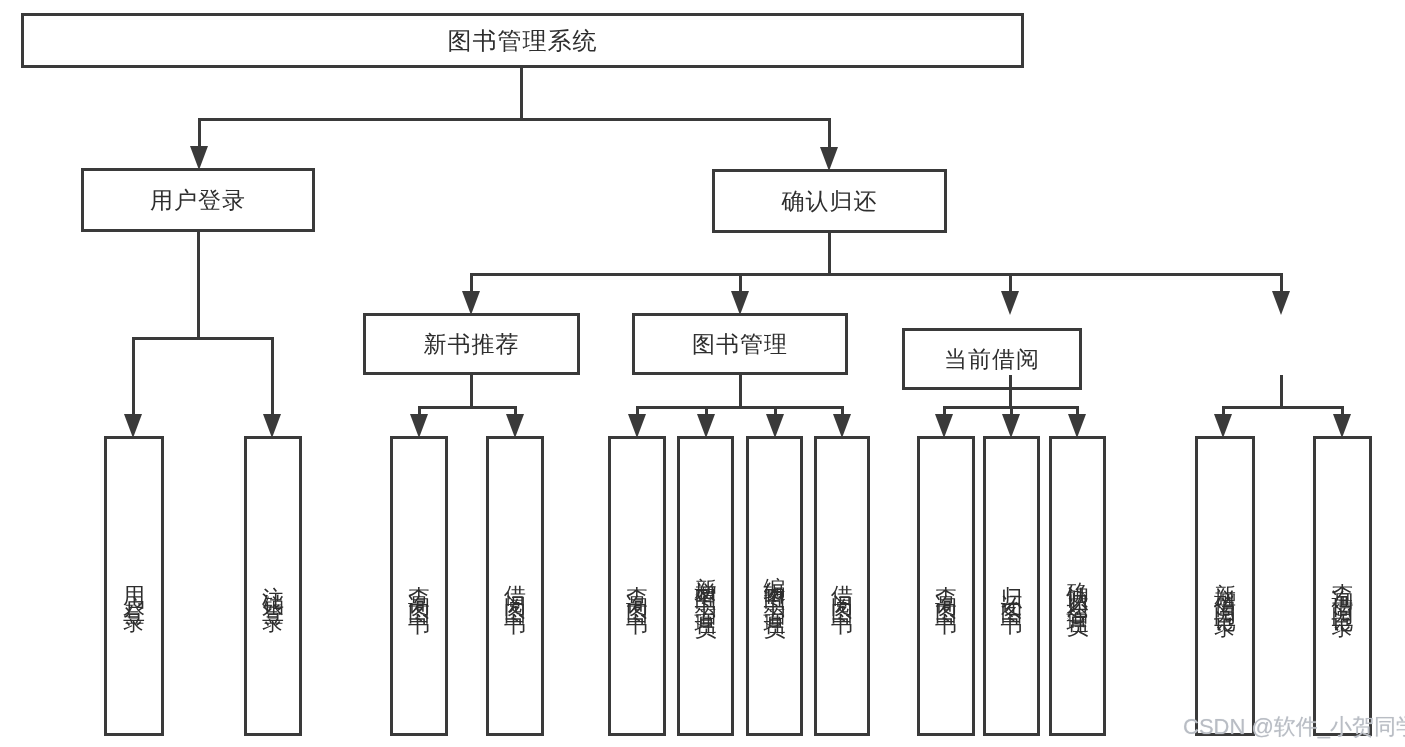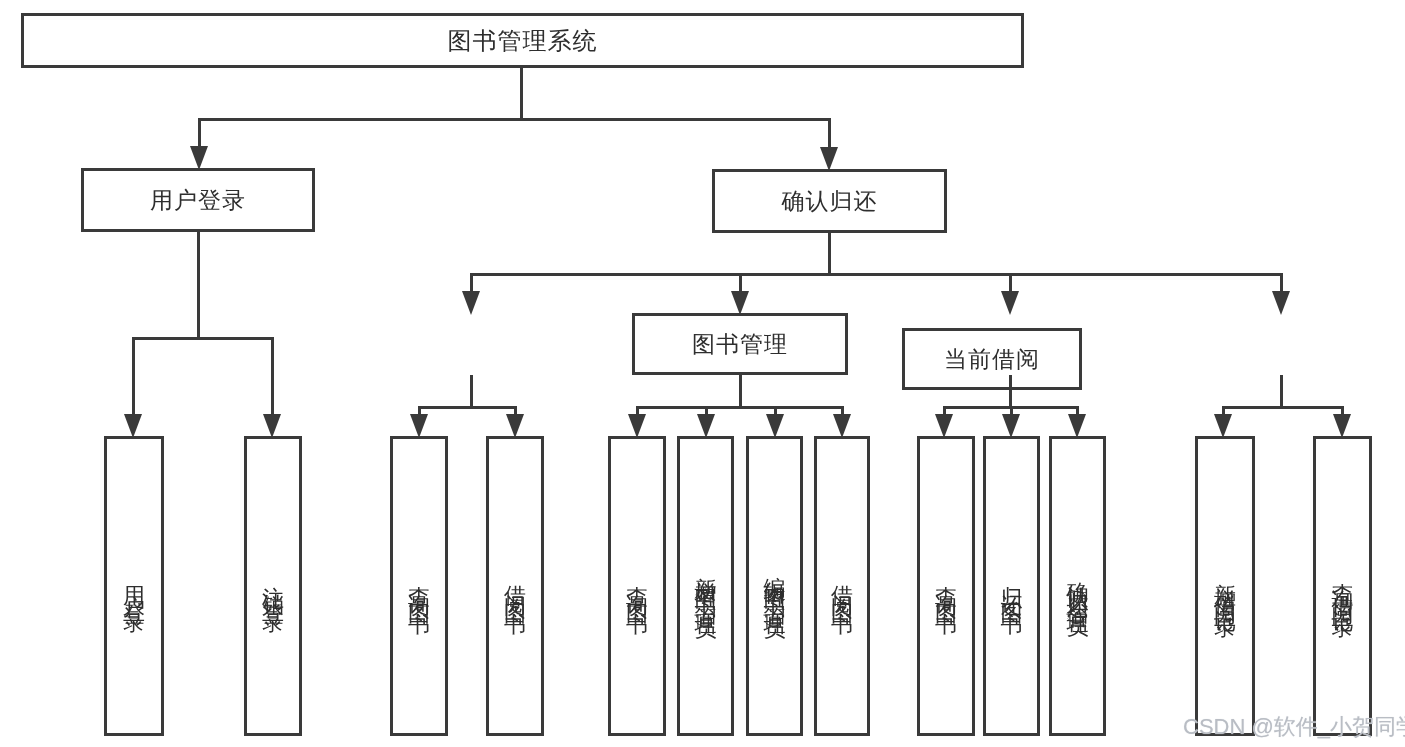--- a/index.html
+++ b/index.html
@@ -65,20 +65,23 @@
   <div class="hline" style="left:470px;top:273px;width:813px;"></div>
   <div class="vline" style="left:470px;top:273px;height:22px;"></div>
   <div class="arrow" style="left:462px;top:291px;"></div>
   <div class="vline" style="left:739px;top:273px;height:22px;"></div>
   <div class="arrow" style="left:731px;top:291px;"></div>
   <div class="vline" style="left:1009px;top:273px;height:22px;"></div>
   <div class="arrow" style="left:1001px;top:291px;"></div>
   <div class="vline" style="left:1280px;top:273px;height:22px;"></div>
   <div class="arrow" style="left:1272px;top:291px;"></div>
 
+  <div class="node" style="left:363px;top:313px;width:217px;height:62px;">
+    <span class="hlabel">新书推荐</span>
+  </div>
   <div class="node" style="left:632px;top:313px;width:216px;height:62px;">
     <span class="hlabel">图书管理</span>
   </div>
   <div class="node" style="left:902px;top:328px;width:180px;height:62px;">
     <span class="hlabel">当前借阅</span>
   </div>
 
   <div class="vline" style="left:470px;top:375px;height:34px;"></div>
   <div class="hline" style="left:418px;top:406px;width:99px;"></div>
   <div class="vline" style="left:418px;top:406px;height:12px;"></div>

